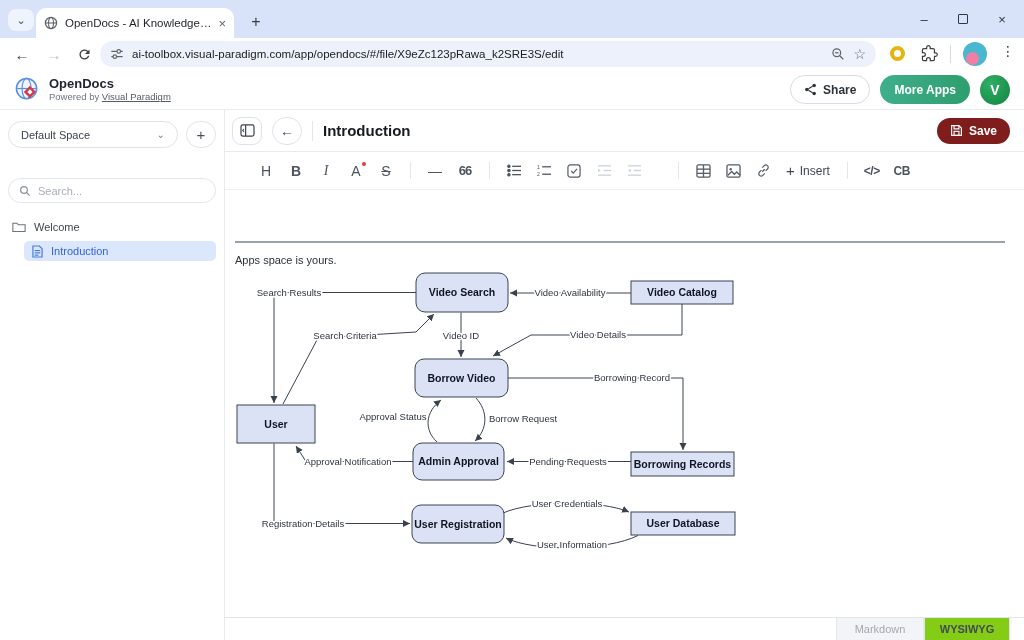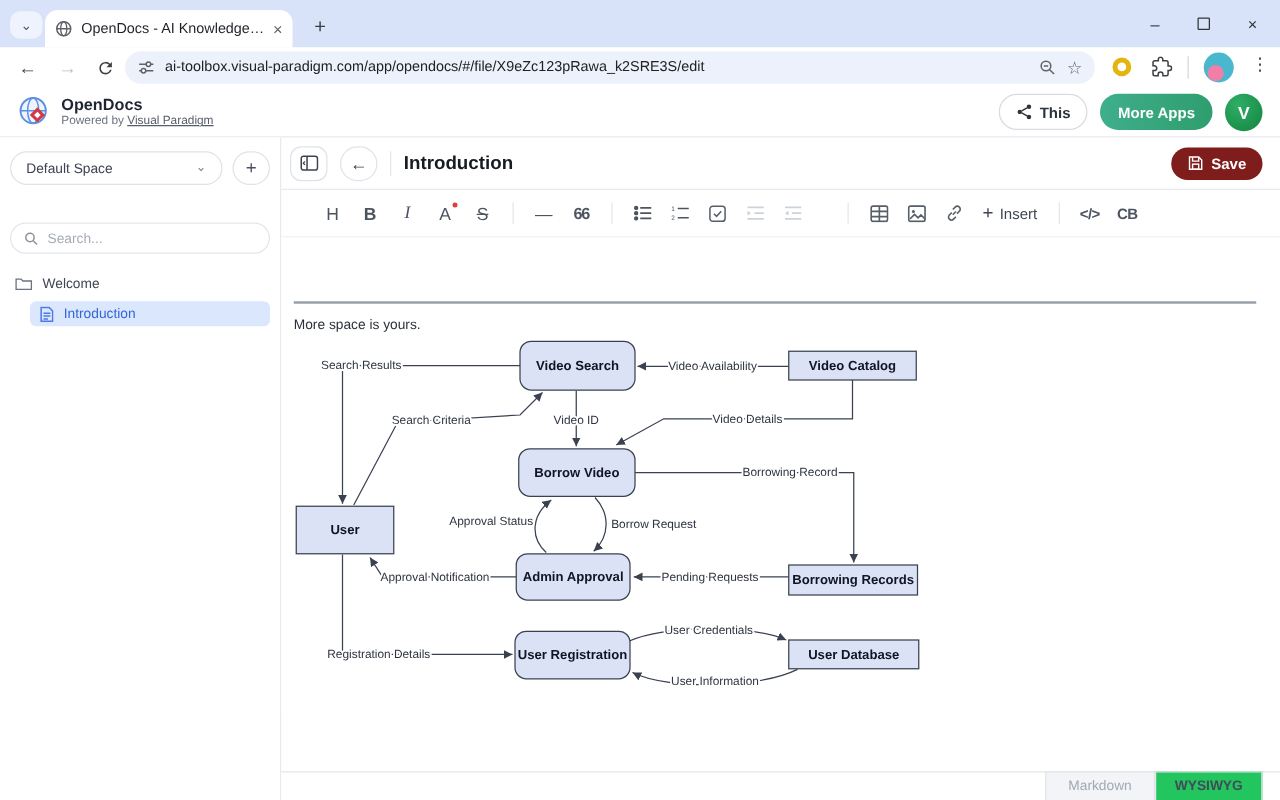--- a/index.html
+++ b/index.html
@@ -79,21 +79,21 @@
 
   .ed-content { position:relative; flex:1; background:#fff; cursor:text; overflow:hidden; }
   .doc-h1 { position:absolute; left:10px; top:16px; font-size:22px; font-weight:700; color:#191d23; display:flex; align-items:center; gap:8px; }
   .doc-hr { position:absolute; left:10px; top:51px; width:770px; height:1.5px; background:#99a1ab; }
   .doc-p { position:absolute; left:10px; top:64px; font-size:11px; color:#2b313b; }
   .diagram-wrap { position:absolute; left:10px; top:80px; width:780px; height:300px; }
 
   .ed-footer { height:23px; border-top:1px solid #e3e6e9; position:relative; background:#fff;margin-top:47px; }
   .mode-btn { position:absolute; top:-1px; height:24px; display:flex; align-items:center; justify-content:center; font-size:11px; cursor:pointer; }
   .mode-md { right:100px; width:88px; background:#f2f4f7; border:1px solid #e2e5ea; color:#a2a9b3; }
-  .mode-wys { right:14px; width:86px; background:#22c55e; border:1px solid #e2e5ea; color:#434b58; font-weight:700; }
+  .mode-wys { right:14px; width:86px; background:#84cc16; border:1px solid #e2e5ea; color:#434b58; font-weight:700; }
 
   svg { display:block; }
   .edge-label { font-size:9.5px; paint-order:stroke; stroke:#ffffff; stroke-width:3px; font-family:"Liberation Sans","DejaVu Sans",sans-serif; }
   .node-label { font-size:10.5px; font-weight:700; font-family:"Liberation Sans","DejaVu Sans",sans-serif; }
 </style>
 </head>
 <body>
 
 <div class="browser">
 
@@ -178,21 +178,21 @@
       <button class="share-btn">
         <span>
           <svg width="13" height="13" viewBox="0 0 16 16" fill="#2d333d">
               <circle cx="12.5" cy="3" r="2.2"></circle>
               <circle cx="3.5" cy="8" r="2.2"></circle>
               <circle cx="12.5" cy="13" r="2.2"></circle>
               <line x1="5.4" y1="7" x2="10.6" y2="4" stroke="#2d333d" stroke-width="1.4"></line>
               <line x1="5.4" y1="9" x2="10.6" y2="12" stroke="#2d333d" stroke-width="1.4"></line>
             </svg>
         </span>
-        <span>This</span>
+        <span>Share</span>
       </button>
       <button class="moreapps-btn">More Apps</button>
       <span class="v-avatar">V</span>
     </div>
   </div>
 
   <div class="app-body">
 
     <div class="sidebar">
       <div class="space-row">
@@ -338,21 +338,21 @@
           <span style="font-size:15px">+</span>
           <span>Insert</span>
         </span>
         <span class="ed-sep"></span>
         <span class="tbi code-txt">&lt;/&gt;</span>
         <span class="tbi code-txt">CB</span>
       </div>
 
       <div class="ed-content">
         <div class="doc-hr"></div>
-        <div class="doc-p">More space is yours.</div>
+        <div class="doc-p">Apps space is yours.</div>
         <div class="diagram-wrap">
           <svg id="diagram-svg" width="780" height="300" viewBox="0 0 780 300">
               <defs>
                 <marker id="arrw" markerWidth="8" markerHeight="8" refX="7" refY="3.5" orient="auto" markerUnits="userSpaceOnUse">
                   <path d="M0,0 L7,3.5 L0,7 Z" fill="#3a4250"></path>
                 </marker>
               </defs>
               <path d="M181,22.5 L39,22.5 L39,133" fill="none" stroke="#3a4250" stroke-width="1" marker-end="url(#arrw)"></path>
               <path d="M396,23 L275,23" fill="none" stroke="#3a4250" stroke-width="1" marker-end="url(#arrw)"></path>
               <path d="M48,134 L83,68 L181,62 L199,44" fill="none" stroke="#3a4250" stroke-width="1" marker-end="url(#arrw)"></path>

